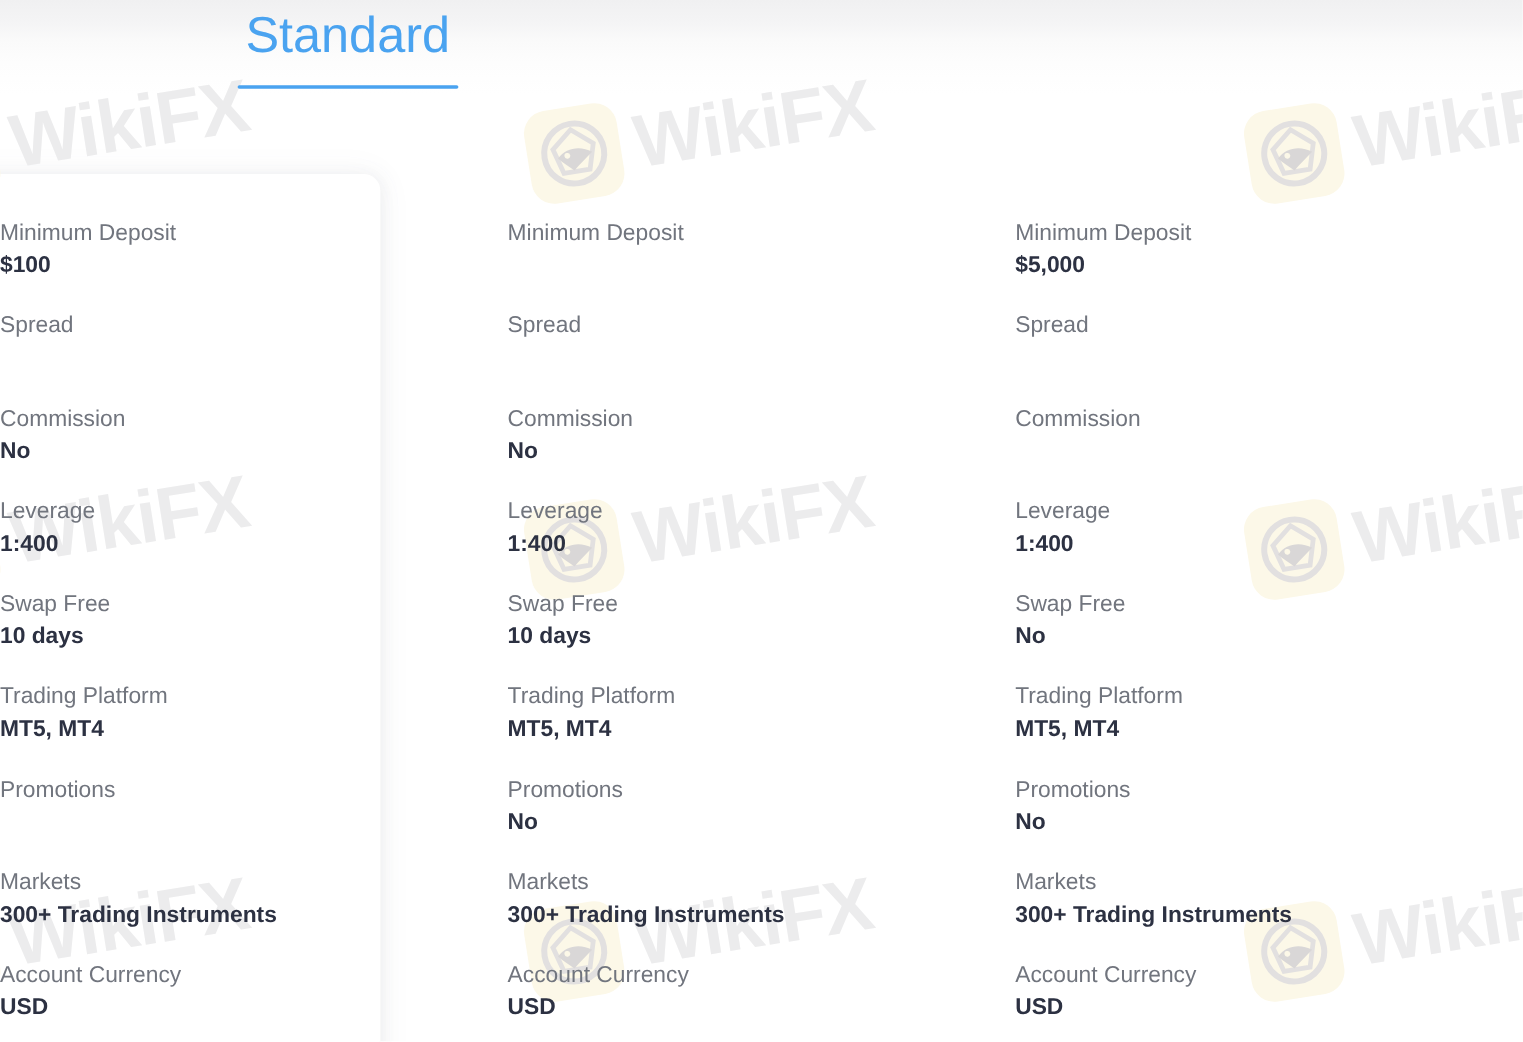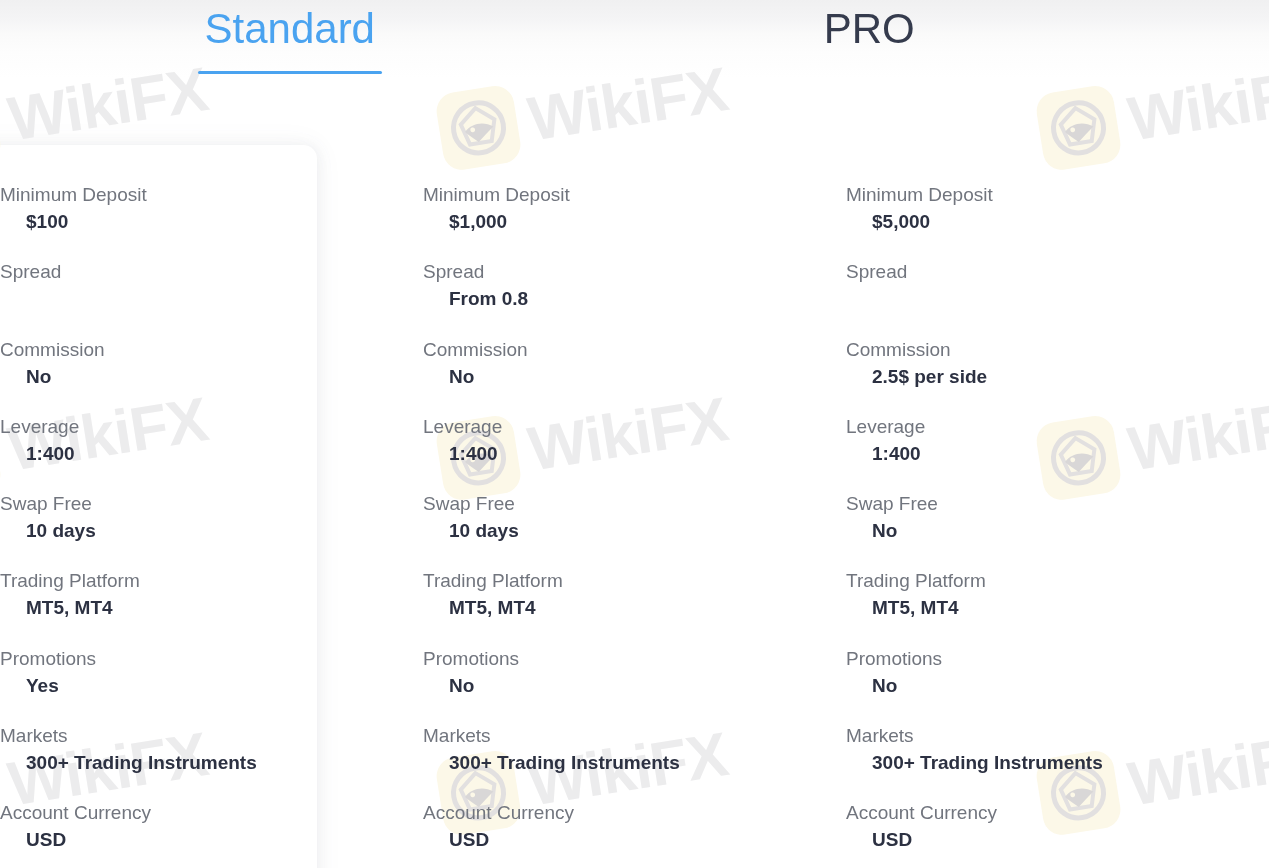--- a/index.html
+++ b/index.html
@@ -153,21 +153,20 @@
     color: #71757e;
     font-weight: normal;
     white-space: nowrap;
   }
   .spec-value {
     font-size: 19px;
     line-height: 28px;
     color: #2c3142;
     font-weight: bold;
     white-space: nowrap;
-    padding-left: 26px;
   }
 </style>
 </head>
 <body>
 
 <div id="page">
 
   <div id="card-panel"></div>
 
   <div id="watermarks">
@@ -258,21 +257,20 @@
       <div class="wm-text">WikiFX</div>
     </div>
   </div>
 
   <div id="tabs">
     <div class="tab active">
       <div class="tab-label">Standard</div>
       <div class="tab-underline"></div>
     </div>
     <div class="tab">
-      <div class="tab-label">PRO</div>
       <div class="tab-underline"></div>
     </div>
   </div>
 
   <div id="columns">
 
     <div class="col">
       <div class="spec-row" style="top:182px;">
         <div class="spec-label">Minimum Deposit</div>
         <div class="spec-value">$100</div>
@@ -291,40 +289,37 @@
       <div class="spec-row" style="top:491px;">
         <div class="spec-label">Swap Free</div>
         <div class="spec-value">10 days</div>
       </div>
       <div class="spec-row" style="top:568px;">
         <div class="spec-label">Trading Platform</div>
         <div class="spec-value">MT5, MT4</div>
       </div>
       <div class="spec-row" style="top:646px;">
         <div class="spec-label">Promotions</div>
-        <div class="spec-value">Yes</div>
       </div>
       <div class="spec-row" style="top:723px;">
         <div class="spec-label">Markets</div>
         <div class="spec-value">300+ Trading Instruments</div>
       </div>
       <div class="spec-row" style="top:800px;">
         <div class="spec-label">Account Currency</div>
         <div class="spec-value">USD</div>
       </div>
     </div>
 
     <div class="col">
       <div class="spec-row" style="top:182px;">
         <div class="spec-label">Minimum Deposit</div>
-        <div class="spec-value">$1,000</div>
       </div>
       <div class="spec-row" style="top:259px;">
         <div class="spec-label">Spread</div>
-        <div class="spec-value">From 0.8</div>
       </div>
       <div class="spec-row" style="top:337px;">
         <div class="spec-label">Commission</div>
         <div class="spec-value">No</div>
       </div>
       <div class="spec-row" style="top:414px;">
         <div class="spec-label">Leverage</div>
         <div class="spec-value">1:400</div>
       </div>
       <div class="spec-row" style="top:491px;">
@@ -352,21 +347,20 @@
     <div class="col">
       <div class="spec-row" style="top:182px;">
         <div class="spec-label">Minimum Deposit</div>
         <div class="spec-value">$5,000</div>
       </div>
       <div class="spec-row" style="top:259px;">
         <div class="spec-label">Spread</div>
       </div>
       <div class="spec-row" style="top:337px;">
         <div class="spec-label">Commission</div>
-        <div class="spec-value">2.5$ per side</div>
       </div>
       <div class="spec-row" style="top:414px;">
         <div class="spec-label">Leverage</div>
         <div class="spec-value">1:400</div>
       </div>
       <div class="spec-row" style="top:491px;">
         <div class="spec-label">Swap Free</div>
         <div class="spec-value">No</div>
       </div>
       <div class="spec-row" style="top:568px;">

